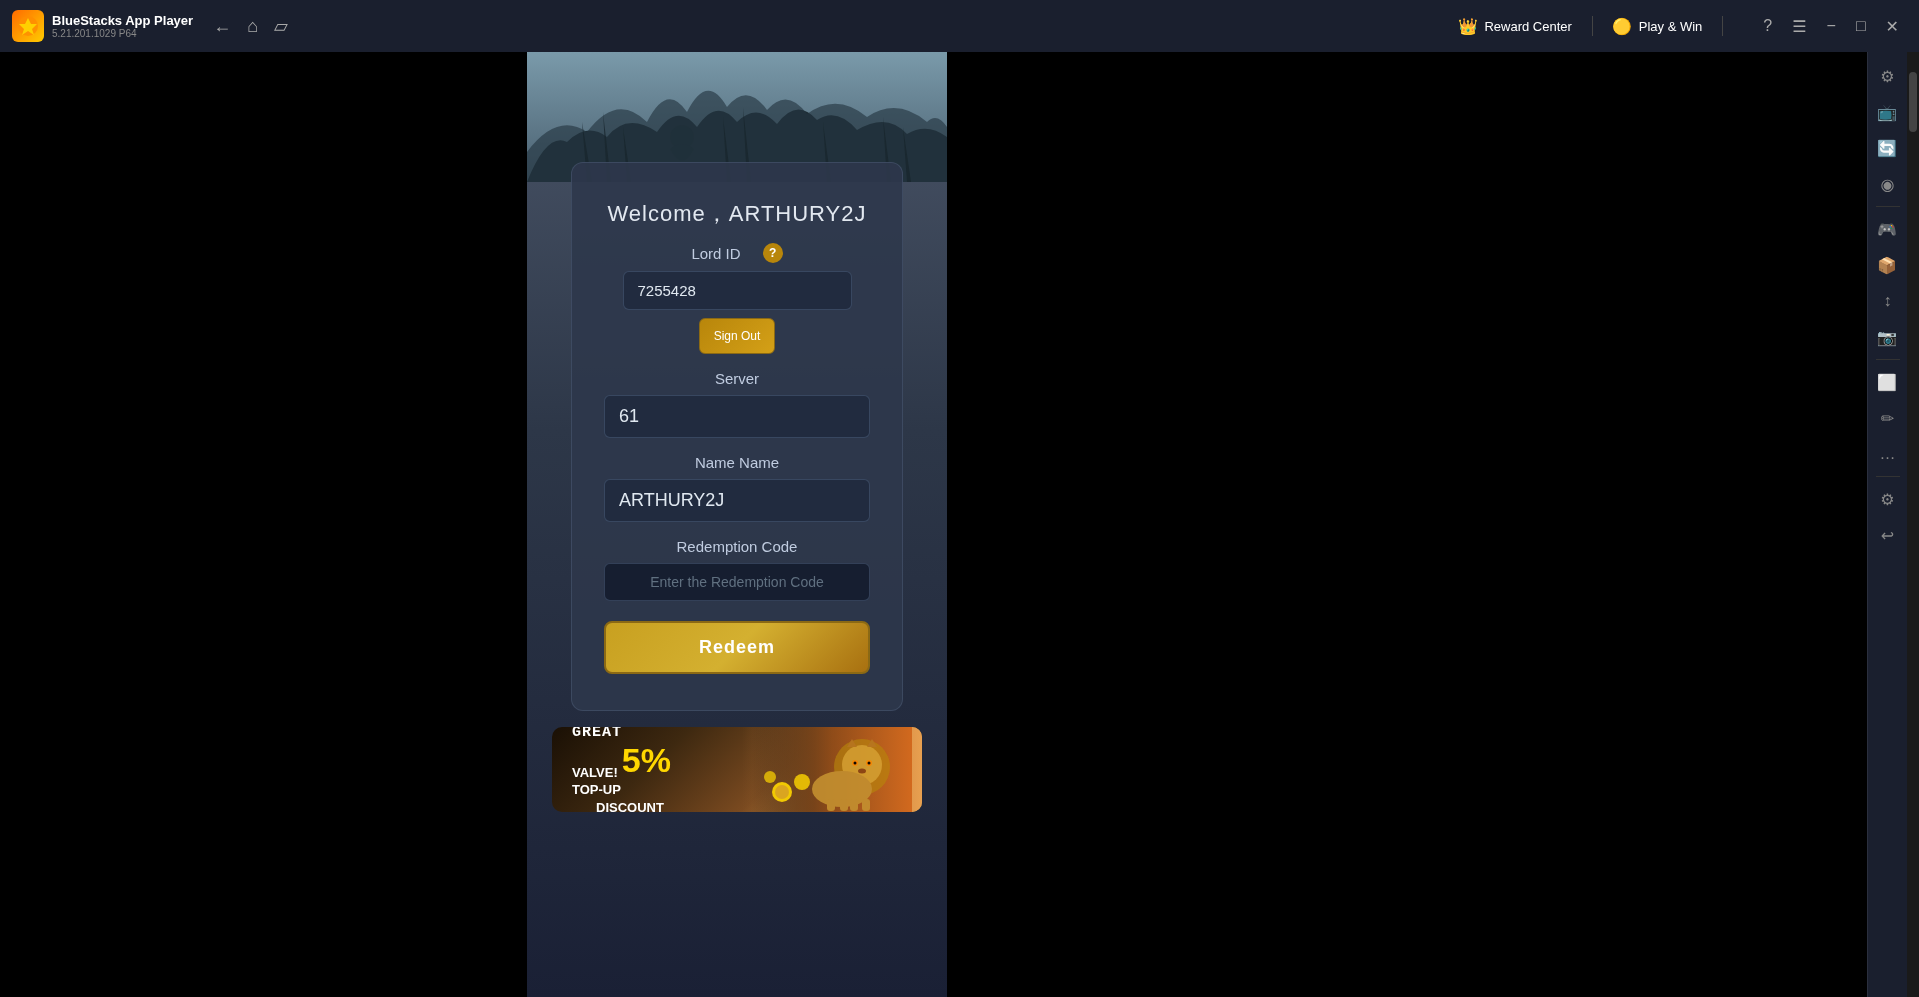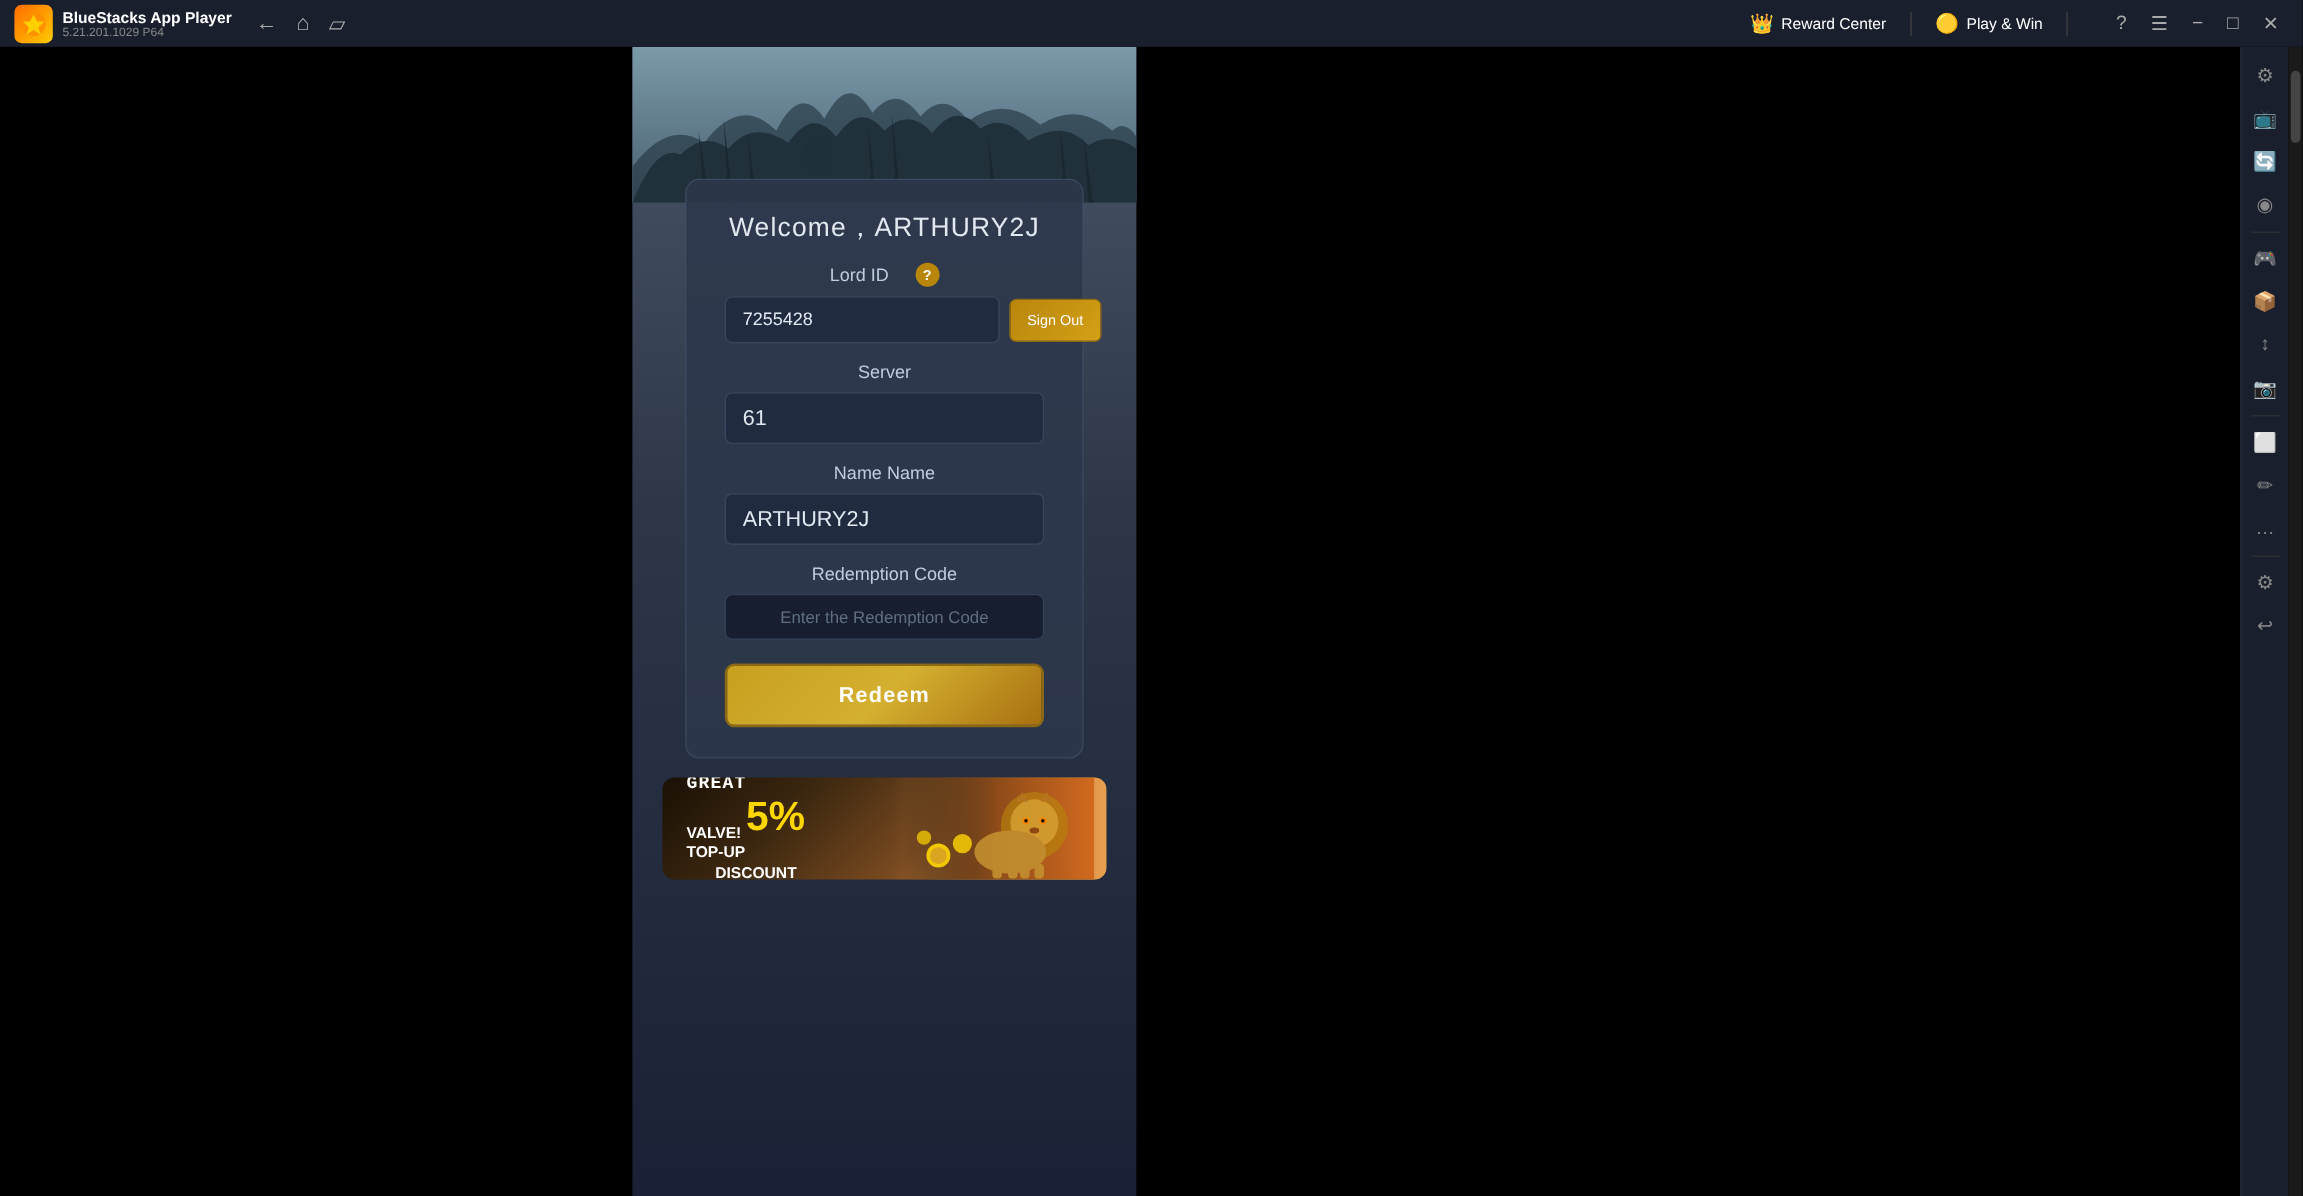--- a/index.html
+++ b/index.html
@@ -8,21 +8,21 @@
       height: 997px;
       background: #000;
       font-family: 'Segoe UI', Arial, sans-serif;
       overflow: hidden;
       display: flex;
       flex-direction: column;
     }
 
     
     .titlebar {
-      height: 39px;
+      height: 52px;
       background: #1a1f2e;
       display: flex;
       align-items: center;
       padding: 10px 12px;
       flex-shrink: 0;
       position: relative;
       z-index: 100;
     }
     .titlebar-left {
       display: flex;
@@ -149,21 +149,21 @@
     .silhouette-svg {
       position: absolute;
       bottom: 0;
       width: 100%;
     }
 
     
     .form-card {
       background: rgba(45, 55, 75, 0.9);
       border-radius: 12px;
-      padding: 25px 32px;
+      padding: 36px 32px;
       width: 332px;
       margin-top: -20px;
       position: relative;
       z-index: 10;
       border: 1px solid rgba(100,120,150,0.3);
     }
     .welcome-title {
       text-align: center;
       color: #e2e8f0;
       font-size: 22px;
@@ -192,20 +192,21 @@
       color: #fff;
       font-size: 12px;
       font-weight: bold;
       cursor: pointer;
     }
     .lord-id-row {
       display: flex;
       align-items: center;
       gap: 8px;
       margin-bottom: 16px;
+      flex-direction: column;
     }
     .lord-id-input {
       flex: 1;
       background: rgba(30, 40, 60, 0.8);
       border: 1px solid rgba(80,100,130,0.5);
       border-radius: 6px;
       padding: 10px 14px;
       color: #e0e8f0;
       font-size: 15px;
     }

